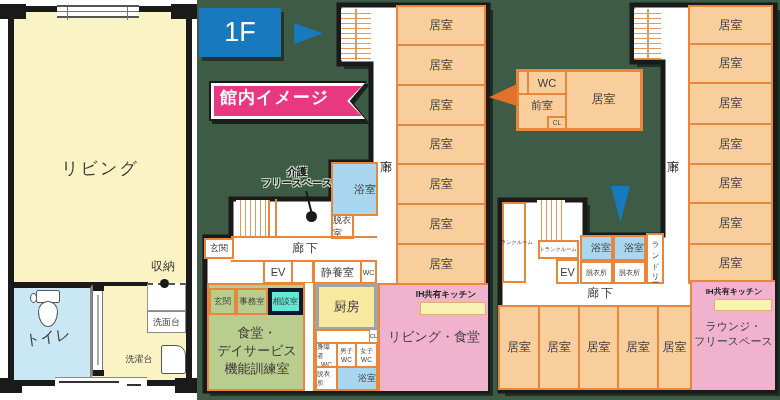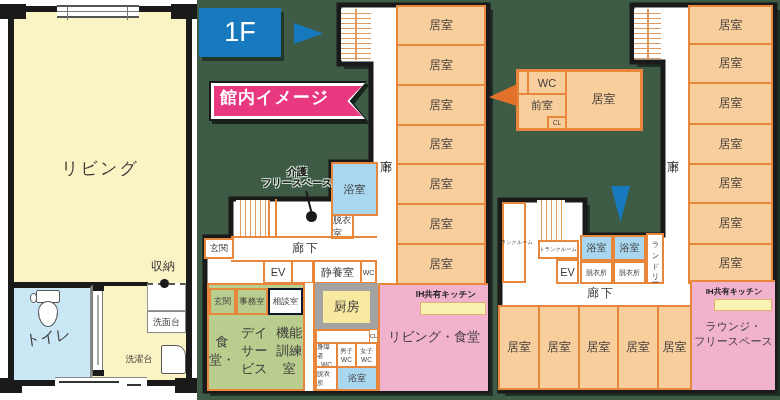--- a/index.html
+++ b/index.html
@@ -3,21 +3,21 @@
 <meta charset="utf-8">
 <style>
   html,body{margin:0;padding:0;}
   #stage{position:relative;width:780px;height:400px;background:#3D5B45;overflow:hidden;
          font-family:"Liberation Sans","DejaVu Sans",sans-serif;color:#3E3A39;}
   .abs{position:absolute;box-sizing:border-box;}
   .lbl{display:flex;align-items:center;justify-content:center;text-align:center;line-height:1.15;}
   .room{background:#F8CE9C;border:2px solid #E8873C;display:flex;align-items:center;justify-content:center;
         font-size:12px;color:#3E3A39;}
   .wbox{background:#fff;border:2px solid #E8873C;display:flex;align-items:center;justify-content:center;}
-  .bbox{background:#A9D7F0;border:2px solid #E8873C;display:flex;align-items:center;justify-content:center;}
+  .bbox{background:#A9D7F0;border:2px solid #E8873C;display:flex;align-items:center;justify-content:flex-end;}
   .oline{background:#E8873C;}
   .vtext{writing-mode:vertical-rl;text-orientation:upright;letter-spacing:2px;}
   .stair-h{background:repeating-linear-gradient(180deg,#fff 0 4px,#DF9A60 4px 5px);}
   .stair-v{background:repeating-linear-gradient(90deg,#fff 0 4px,#DF9A60 4px 5px);}
   .badge{background:#1779BE;color:#fff;display:flex;align-items:center;justify-content:center;
          font-size:27px;box-shadow:3px 4px 0 rgba(13,24,16,.55);}
   .clip-tri-r{clip-path:polygon(0 0,100% 50%,0 100%);}
   .clip-tri-d{clip-path:polygon(0 0,100% 0,50% 100%);}
   .clip-tri-l{clip-path:polygon(100% 0,100% 100%,0 60%);}
   .ribclip{clip-path:polygon(0 0,100% 0,90% 50%,100% 100%,0 100%);}
@@ -142,31 +142,31 @@
       <span>WC</span>
     </div>
 
   <div class="abs" style="left:207px;top:283px;width:98px;height:108px;background:#B8CD8E;border:2px solid #E8873C;"></div>
   <div class="abs lbl" style="left:209px;top:288px;width:27px;height:27px;background:#B8CD8E;border:2px solid #E8873C;font-size:8.5px;">
       <span>玄関</span>
     </div>
   <div class="abs lbl" style="left:236px;top:288px;width:32px;height:27px;background:#B8CD8E;border:2px solid #E8873C;font-size:8.5px;">
       <span>事務室</span>
     </div>
-  <div class="abs lbl" style="left:268px;top:288px;width:35px;height:27px;background:#ffffff;border:2px solid #0f172a;font-size:8.5px;">
+  <div class="abs lbl" style="left:268px;top:288px;width:35px;height:27px;background:#5eead4;border:4px solid #0f172a;font-size:8.5px;">
       <span>相談室</span>
     </div>
-  <div class="abs lbl" style="left:209px;top:320px;width:96px;height:62px;font-size:13px;flex-direction:row;line-height:1.4;">
+  <div class="abs lbl" style="left:209px;top:320px;width:96px;height:62px;font-size:13px;flex-direction:column;line-height:1.4;">
     <span>食堂・</span>
     <span>デイサービス</span>
     <span>機能訓練室</span>
   </div>
   <div class="abs" style="left:303px;top:283px;width:12px;height:108px;background:#fff;border-left:2px solid #E8873C;border-right:2px solid #E8873C;"></div>
 
-  <div class="abs lbl" style="left:315px;top:283px;width:63px;height:48px;background:#F8E9A1;border:8px solid #a3a3a3;font-size:13px;">
+  <div class="abs lbl" style="left:315px;top:283px;width:63px;height:48px;background:#F8E9A1;border:4px solid #a3a3a3;font-size:13px;">
       <span>厨房</span>
     </div>
   <div class="abs wbox" style="left:315px;top:329px;width:63px;height:15px;"></div>
   <div class="abs lbl" style="left:369px;top:329px;width:9px;height:15px;border:1.5px solid #E8873C;font-size:6px;background:#fff;">
       <span>CL</span>
     </div>
   <div class="abs wbox" style="left:315px;top:342px;width:23px;height:26px;font-size:6.5px;flex-direction:column;">
       <span>身障者</span>
       <span>WC</span>
     </div>

